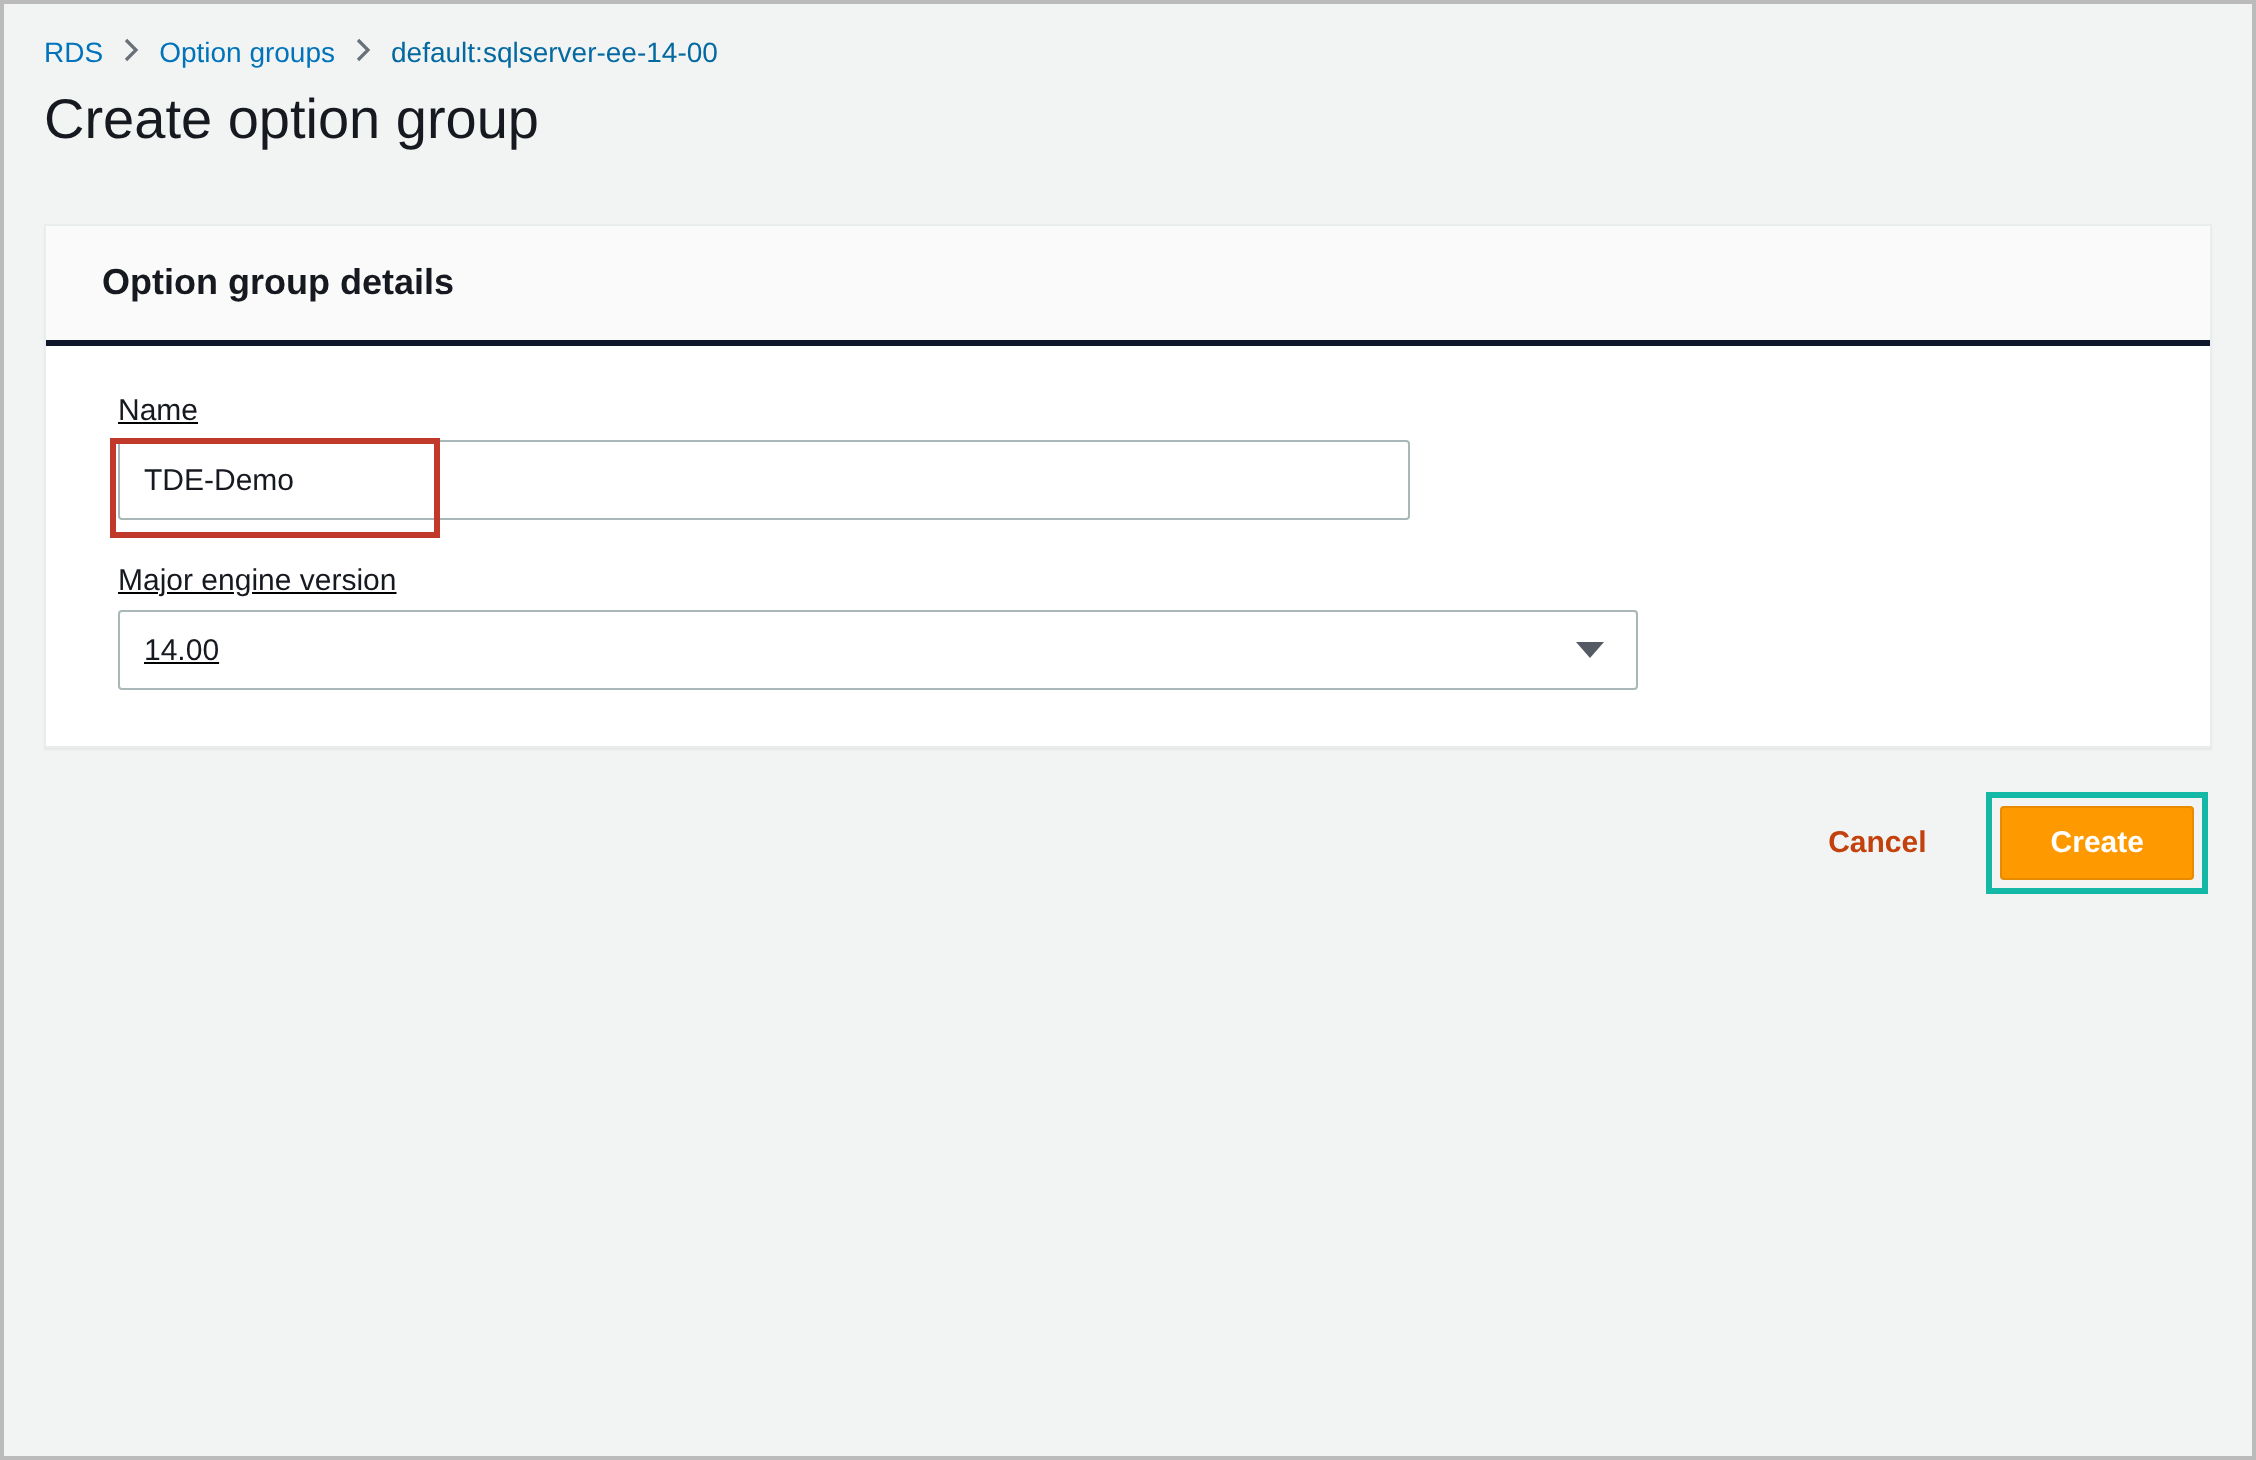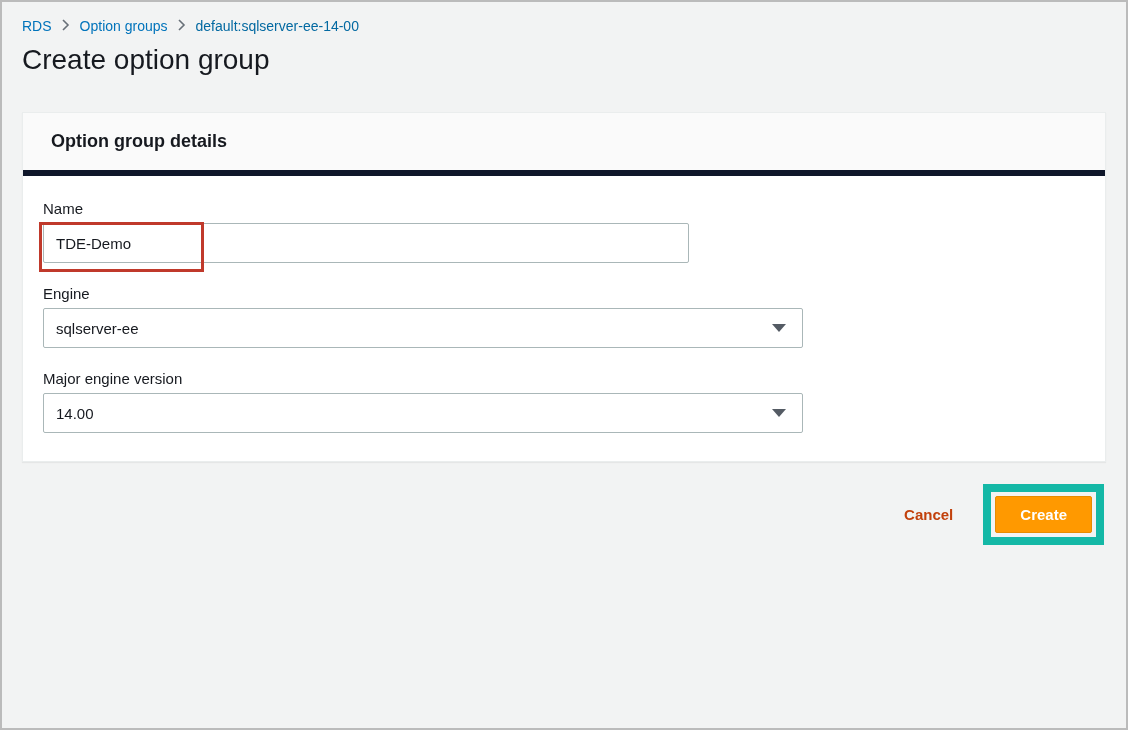--- a/index.html
+++ b/index.html
@@ -46,30 +46,31 @@
       margin-bottom: 36px;
     }
     .panel {
       background: #fff;
       border: 1px solid #eaeded;
       box-shadow: 0 1px 1px rgba(0,0,0,0.05);
       margin-bottom: 22px;
     }
     .panel-header {
       padding: 18px 28px;
-      border-bottom: 6px solid #0f172a;
+      border-bottom: 3px solid #0f172a;
       background: #fafafa;
     }
     .panel-header h2 {
       font-size: 18px;
       font-weight: 700;
       color: #16191f;
     }
     .panel-body {
-      padding: 24px 28px 28px 20px;
+      padding: 24px 28px 28px 36px;
+      text-decoration: underline;
     }
     .field {
       margin-bottom: 22px;
     }
     .field:last-child {
       margin-bottom: 0;
     }
     .field-label {
       display: block;
       font-size: 15px;
@@ -140,21 +141,21 @@
       color: #fff;
       font-size: 15px;
       font-weight: 700;
       padding: 9px 24px;
       border-radius: 2px;
       cursor: pointer;
     }
     .create-highlight {
       position: relative;
       display: inline-block;
-      border: 8px solid #14b8a6;
+      border: 3px solid #14b8a6;
       padding: 4px;
     }
   </style>
 </head>
 <body>
 
 <div class="outer">
   <nav class="breadcrumb">
     <a href="#">RDS</a>
     <span class="sep">
@@ -177,27 +178,20 @@
     <div class="panel-header">
       <h2>Option group details</h2>
     </div>
     <div class="panel-body">
       <div class="field" style="position:relative;">
         <label class="field-label">Name</label>
         <input type="text" class="text-input" value="TDE-Demo" style="">
         <div class="highlight-red" style="left:-4px; top:22px; width:165px; height:50px;"></div>
       </div>
       <div class="field">
-        <label class="field-label">Engine</label>
-        <div class="select-wrap">
-          <span class="value">sqlserver-ee</span>
-          <span class="caret"></span>
-        </div>
-      </div>
-      <div class="field">
         <label class="field-label">Major engine version</label>
         <div class="select-wrap">
           <span class="value">14.00</span>
           <span class="caret"></span>
         </div>
       </div>
     </div>
   </div>
 
   <div class="footer-actions">

